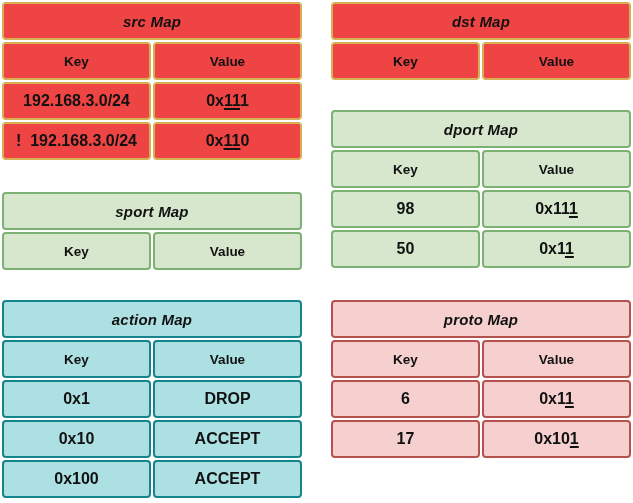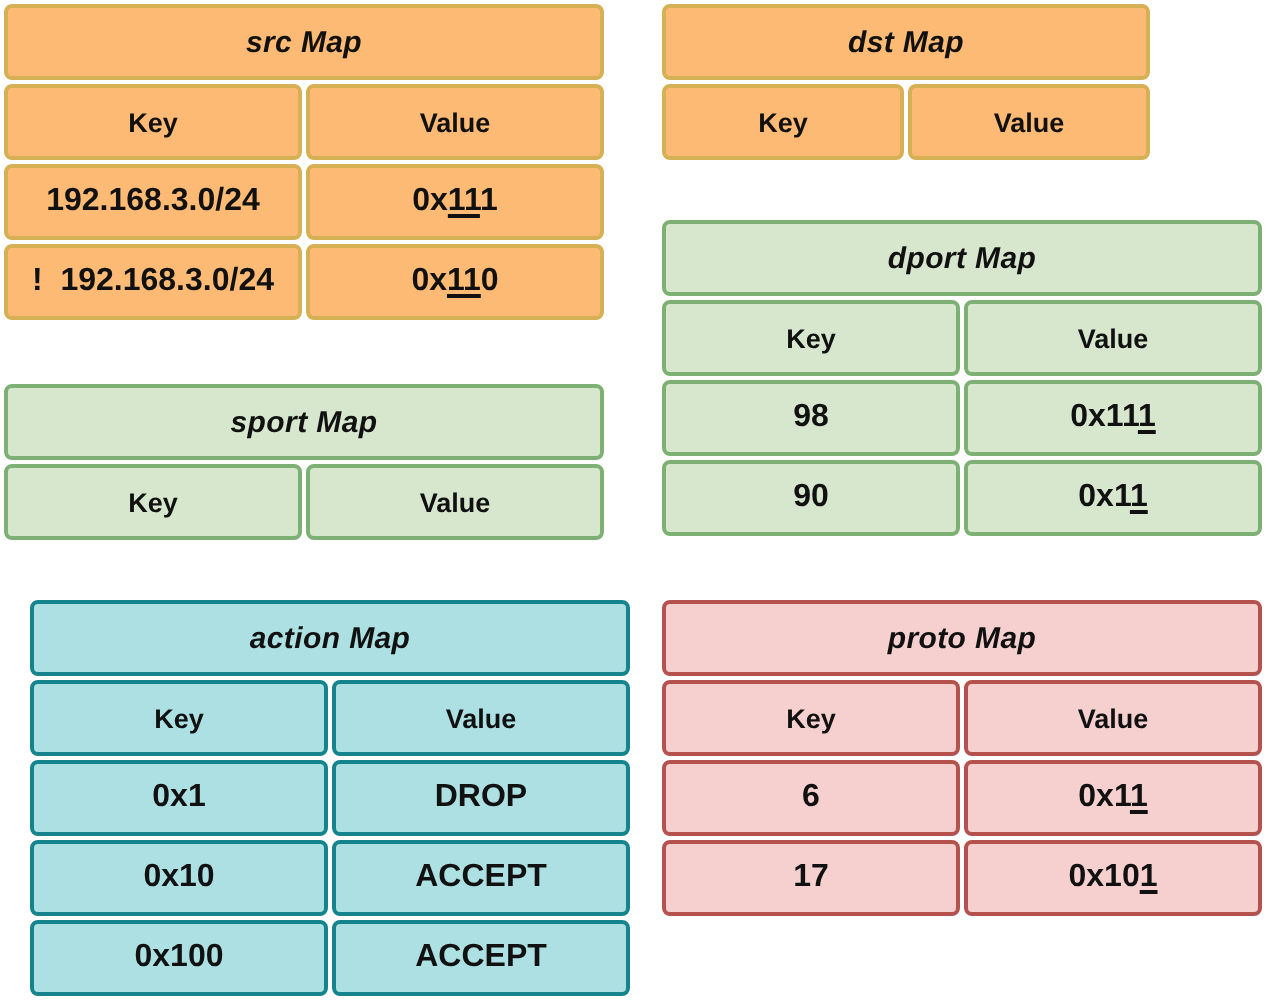--- a/index.html
+++ b/index.html
@@ -65,21 +65,21 @@
     margin-right: 2px;
   }
 
   .map-row.header-row .map-cell {
     font-size: 13.5px;
   }
 
   
   .theme-yellow .map-title,
   .theme-yellow .map-cell {
-    background: #fdba74;
+    background: #ef4444;
     border-color: #d5b054;
   }
   .theme-green .map-title,
   .theme-green .map-cell {
     background: #d6e7cd;
     border-color: #7cb173;
   }
   .theme-teal .map-title,
   .theme-teal .map-cell {
     background: #ace0e2;
@@ -96,22 +96,22 @@
     text-decoration: underline;
     text-decoration-thickness: 1.5px;
     text-underline-offset: 2px;
   }
 
   .nowrap { white-space: pre; }
 
   
   #src-map    { left: 2px;   top: 2px;   width: 300px; }
   #sport-map  { left: 2px;   top: 192px; width: 300px; }
-  #action-map { left: 15px;   top: 300px; width: 300px; }
-  #dst-map    { left: 331px; top: 2px;   width: 244px; }
+  #action-map { left: 2px;   top: 300px; width: 300px; }
+  #dst-map    { left: 331px; top: 2px;   width: 300px; }
   #dport-map  { left: 331px; top: 110px; width: 300px; border-radius: 32px; }
   #proto-map  { left: 331px; top: 300px; width: 300px; border-radius: 13px; }
 </style>
 </head>
 <body>
 
 <div class="canvas">
 
 <div class="map-table theme-yellow" id="src-map">
       <div class="map-title">src Map</div>
@@ -159,21 +159,21 @@
       <div class="map-row">
         <div class="map-cell key-cell">
           <span class="nowrap">98</span>
         </div>
         <div class="map-cell value-cell">
           <span class="nowrap"><span>0x11</span><span class="u">1</span></span>
         </div>
       </div>
       <div class="map-row">
         <div class="map-cell key-cell">
-          <span class="nowrap">90</span>
+          <span class="nowrap">50</span>
         </div>
         <div class="map-cell value-cell">
           <span class="nowrap"><span>0x1</span><span class="u">1</span></span>
         </div>
       </div>
     </div>
     <div class="map-table theme-teal" id="action-map">
       <div class="map-title">action Map</div>
       <div class="map-row header-row">
         <div class="map-cell key-cell">Key</div>

